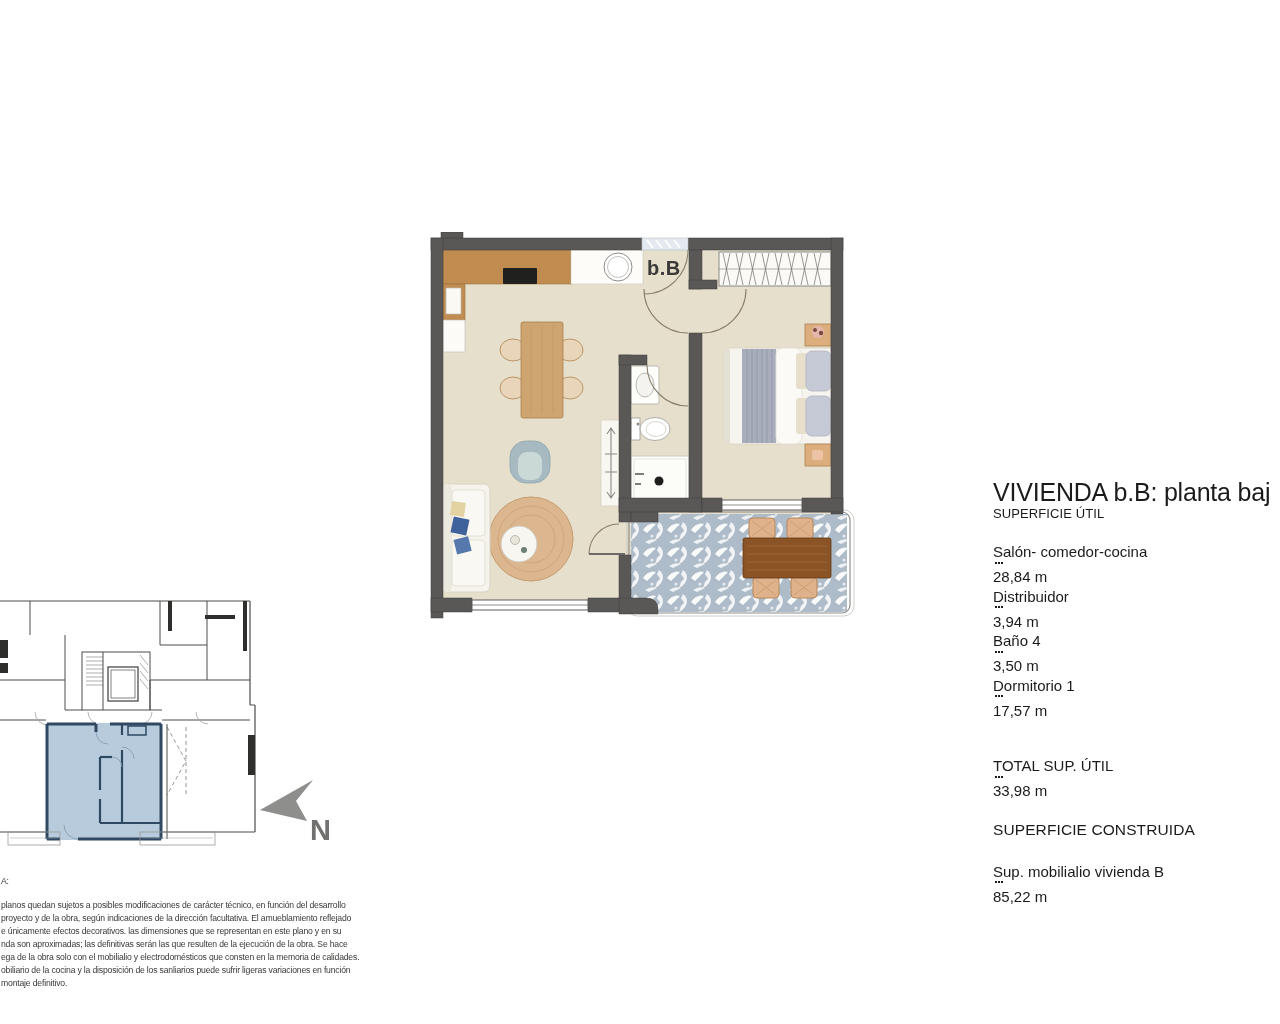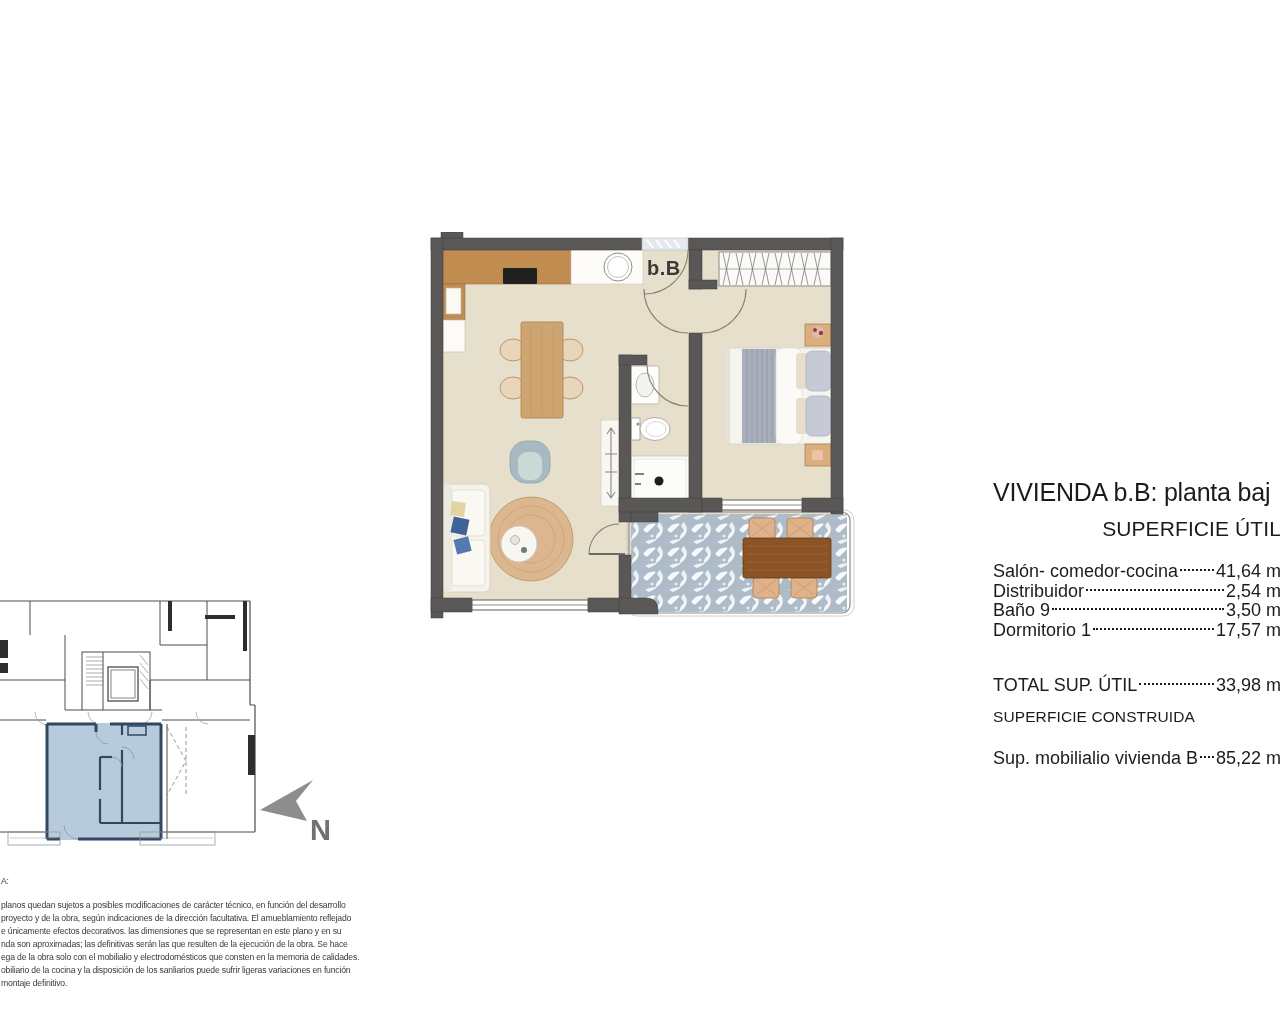--- a/index.html
+++ b/index.html
@@ -4,29 +4,29 @@
 <style>
   html,body{margin:0;padding:0;}
   body{
     width:1280px;height:1024px;position:relative;overflow:hidden;
     background:#ffffff;font-family:"Liberation Sans",sans-serif;
   }
   svg{position:absolute;display:block;}
   
   .summary{position:absolute;left:993px;top:479px;width:288px;color:#1b1b1b;}
   .summary .title{font-size:25px;line-height:1.08;white-space:nowrap;letter-spacing:-0.2px;}
-  .summary .subhead{font-size:21px;margin-top:11px;letter-spacing:0.1px;text-align:right;}
+  .summary .subhead{font-size:13px;letter-spacing:0.1px;}
   .rows{margin-top:21px;}
-  .row{display:flex;align-items:center;font-size:18px;line-height:19.5px;}
+  .row{display:flex;align-items:flex-start;font-size:15px;line-height:19.5px;flex-direction:column;}
   .row .lbl{white-space:nowrap;}
   .row .dots{flex:1 1 auto;border-bottom:2.1px dotted #1b1b1b;margin:0 2px 3.5px 2px;min-width:8px;}
   .row .val{white-space:nowrap;}
   .row.total{margin-top:36px;}
   .row.terrace{margin-top:24px;}
-  .subhead2{font-size:15.5px;margin-top:12px;letter-spacing:0.1px;}
+  .subhead2{font-size:15.5px;margin-top:20px;letter-spacing:0.1px;}
   .row.built{margin-top:23px;}
   
   .disclaimer{
     position:absolute;left:1px;top:874px;width:460px;color:#3a3a38;
     font-size:9.6px;line-height:13px;letter-spacing:-0.2px;
     transform:scaleX(.9);transform-origin:0 0;
   }
   .disclaimer .nota{margin-bottom:11px;}
 </style>
 </head>
@@ -298,29 +298,29 @@
 </svg>
 
 <div class="summary">
   <div class="title">VIVIENDA b.B: planta baj</div>
   <div class="subhead">SUPERFICIE ÚTIL</div>
 
   <div class="rows">
     <div class="row">
       <span class="lbl">Salón- comedor-cocina</span>
       <span class="dots"></span>
-      <span class="val">41,64 m</span>
+      <span class="val">28,84 m</span>
     </div>
     <div class="row">
       <span class="lbl">Distribuidor</span>
       <span class="dots"></span>
-      <span class="val">2,54 m</span>
+      <span class="val">3,94 m</span>
     </div>
     <div class="row">
-      <span class="lbl">Baño 9</span>
+      <span class="lbl">Baño 4</span>
       <span class="dots"></span>
       <span class="val">3,50 m</span>
     </div>
     <div class="row">
       <span class="lbl">Dormitorio 1</span>
       <span class="dots"></span>
       <span class="val">17,57 m</span>
     </div>
   </div>
 

